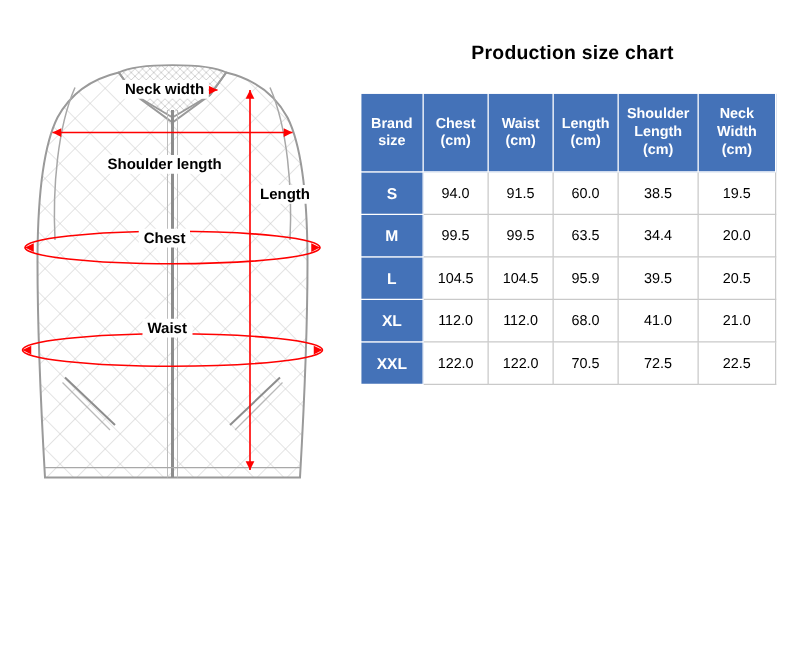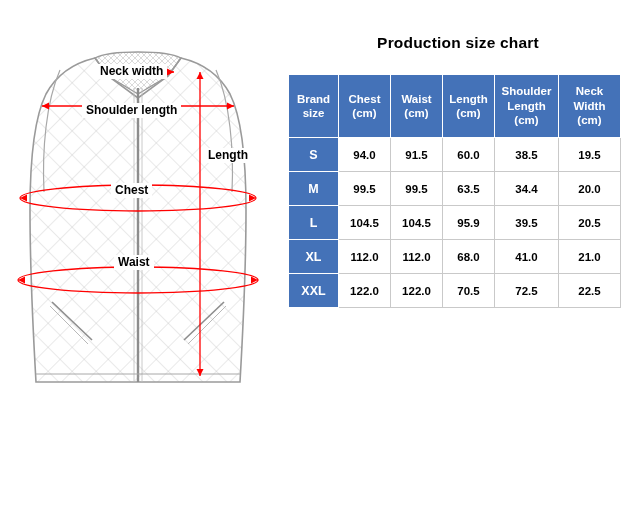--- a/index.html
+++ b/index.html
@@ -65,21 +65,20 @@
     table-layout: fixed;
   }
   table.size-table th,
   table.size-table td {
     border: 1px solid #ffffff;
     text-align: center;
     font-size: 11.5px;
     padding: 0;
     height: 33px;
     vertical-align: middle;
-    font-weight: bold;
   }
   table.size-table thead th {
     background: #4472b8;
     color: #ffffff;
     font-weight: bold;
     height: 62px;
     line-height: 1.25;
     font-size: 11.5px;
   }
   table.size-table tbody td.size-col {
@@ -172,21 +171,21 @@
         <path d="M20 188 l7 -3.5 v7 z" fill="#ff0000" stroke="none"></path>
         <path d="M256 188 l-7 -3.5 v7 z" fill="#ff0000" stroke="none"></path>
 
         <ellipse cx="138" cy="270" rx="120" ry="13"></ellipse>
         <path d="M18 270 l7 -3.5 v7 z" fill="#ff0000" stroke="none"></path>
         <path d="M258 270 l-7 -3.5 v7 z" fill="#ff0000" stroke="none"></path>
       </g>
     </svg>
 
     <div class="garment-label" style="left:96px; top:54px;">Neck width</div>
-    <div class="garment-label" style="left:82px; top:93px;">Shoulder length</div>
+    <div class="garment-label" style="left:82px; top:114px;">Shoulder length</div>
     <div class="garment-label" style="left:204px; top:138px;">Length</div>
     <div class="garment-label" style="left:111px; top:173px;">Chest</div>
     <div class="garment-label" style="left:114px; top:245px;">Waist</div>
   </div>
 
   <div class="chart-panel">
     <div class="chart-title">Production size chart</div>
 
     <table class="size-table">
       <colgroup>

